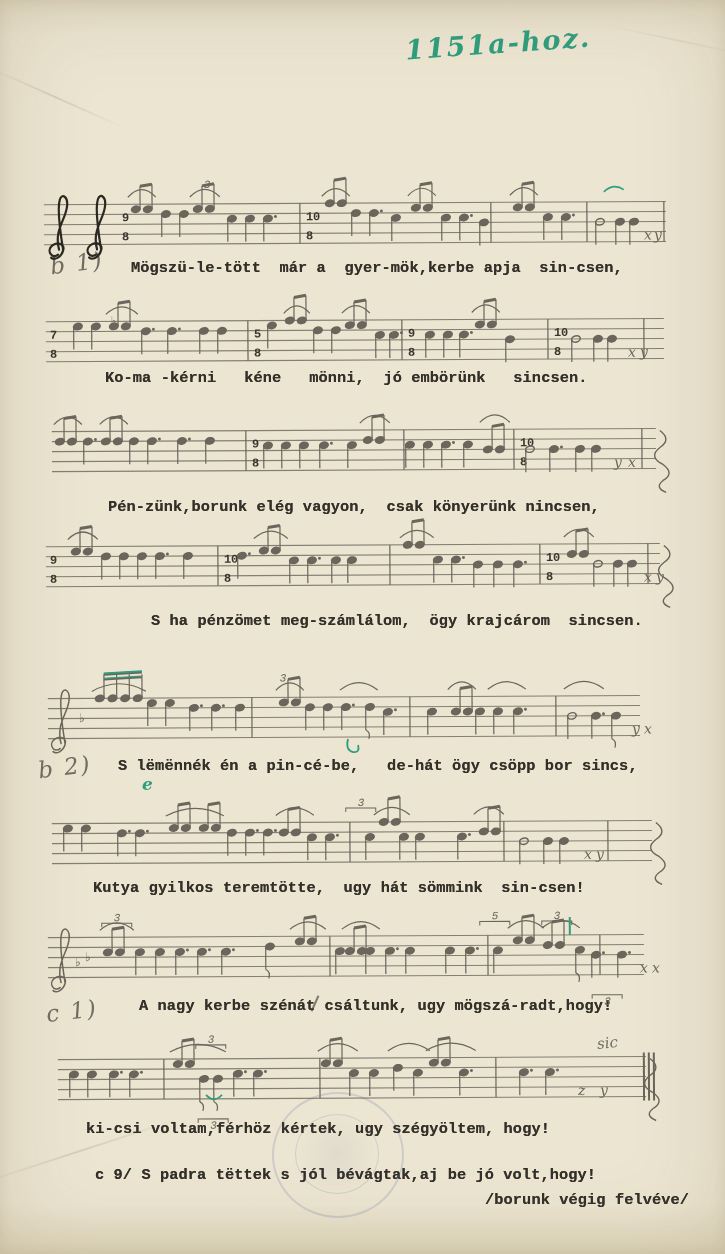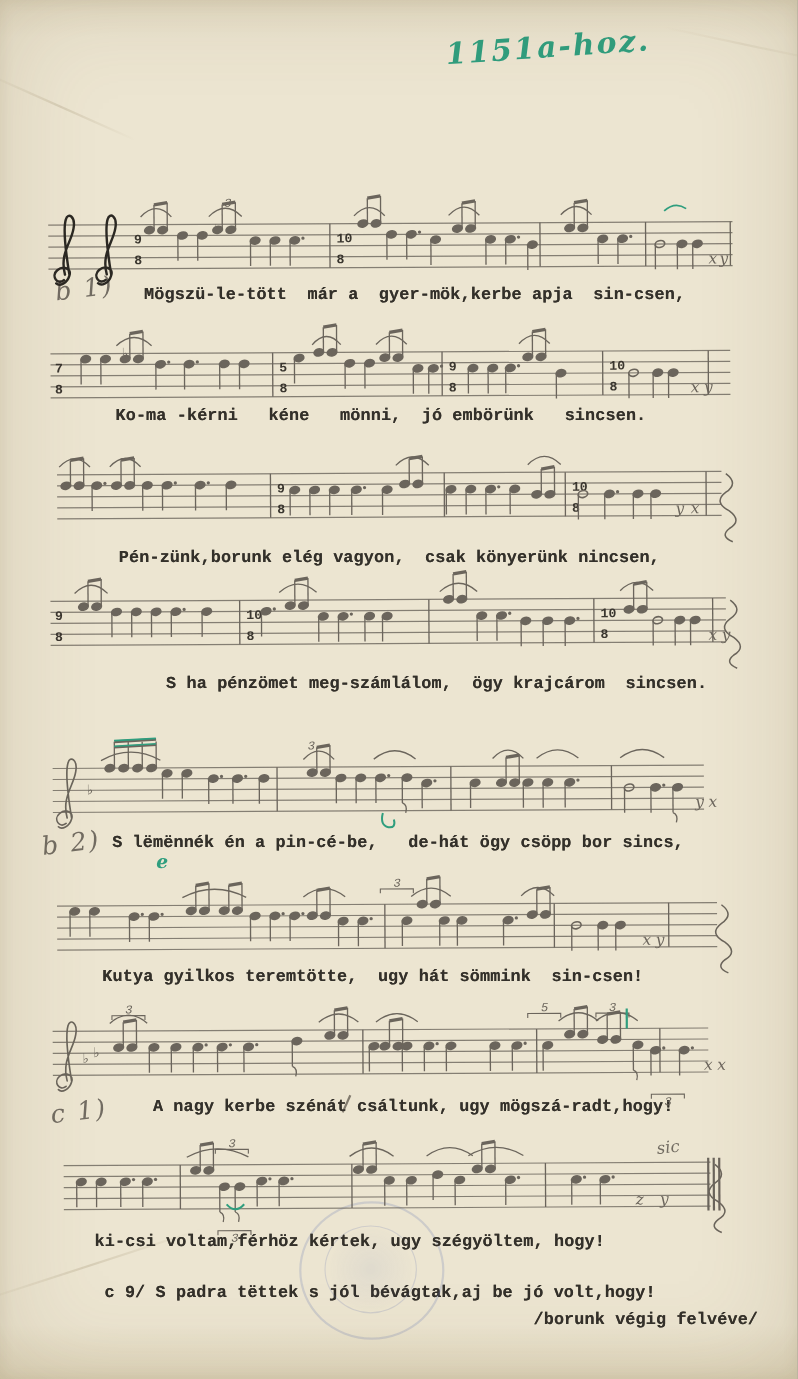--- a/index.html
+++ b/index.html
@@ -58,21 +58,21 @@
   <div class="hw green eletter">e</div>
   <div class="slash"></div>
 
   <div class="stamp">
     <div class="stamp-inner"></div>
   </div>
 <div class="type lyric" style="left: 131px; top: 259px;">Mögszü-le-tött  már a  gyer-mök,kerbe apja  sin-csen,</div>
     <div class="type lyric" style="left: 105px; top: 369px;">Ko-ma -kérni   kéne   mönni,  jó embörünk   sincsen.</div>
     <div class="type lyric" style="left: 108px; top: 498px;">Pén-zünk,borunk elég vagyon,  csak könyerünk nincsen,</div>
     <div class="type lyric" style="left: 111px; top: 612px; margin-left: 40px;">S ha pénzömet meg-számlálom,  ögy krajcárom  sincsen.</div>
-    <div class="type lyric" style="left: 102px; top: 757px;">S lëmënnék én a pin-cé-be,   de-hát ögy csöpp bor sincs,</div>
+    <div class="type lyric" style="left: 118px; top: 757px;">S lëmënnék én a pin-cé-be,   de-hát ögy csöpp bor sincs,</div>
     <div class="type lyric" style="left: 93px; top: 879px;">Kutya gyilkos teremtötte,  ugy hát sömmink  sin-csen!</div>
     <div class="type lyric" style="left: 139px; top: 997px;">A nagy kerbe szénát csáltunk, ugy mögszá-radt,hogy!</div>
     <div class="type lyric" style="left: 86px; top: 1120px;">ki-csi voltam,férhöz kértek, ugy szégyöltem, hogy!</div>
     <div class="hw pencil margin-label" style="left: 50px; top: 250px;">b 1)</div>
     <div class="hw pencil margin-label" style="left: 38px; top: 754px;">b 2)</div>
     <div class="hw pencil margin-label" style="left: 46px; top: 998px;">c 1)</div>
     <svg width="656" height="92" style="left: 44px; top: 189px; transform: rotate(-0.3deg);">
       <line x1="0" y1="14" x2="622" y2="14" stroke="#6b655c" stroke-width="1.1" opacity="0.8"></line>
       <line x1="0" y1="24" x2="622" y2="24" stroke="#6b655c" stroke-width="1.1" opacity="0.8"></line>
       <line x1="0" y1="34" x2="622" y2="34" stroke="#6b655c" stroke-width="1.1" opacity="0.8"></line>

